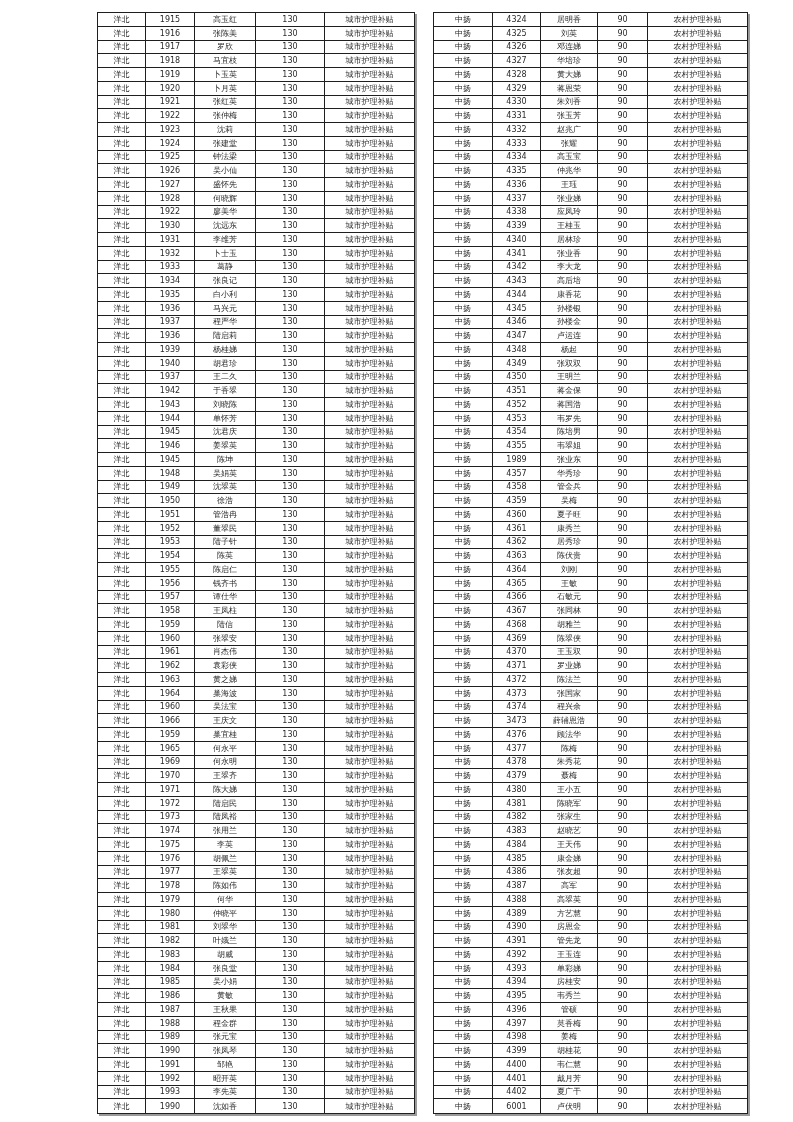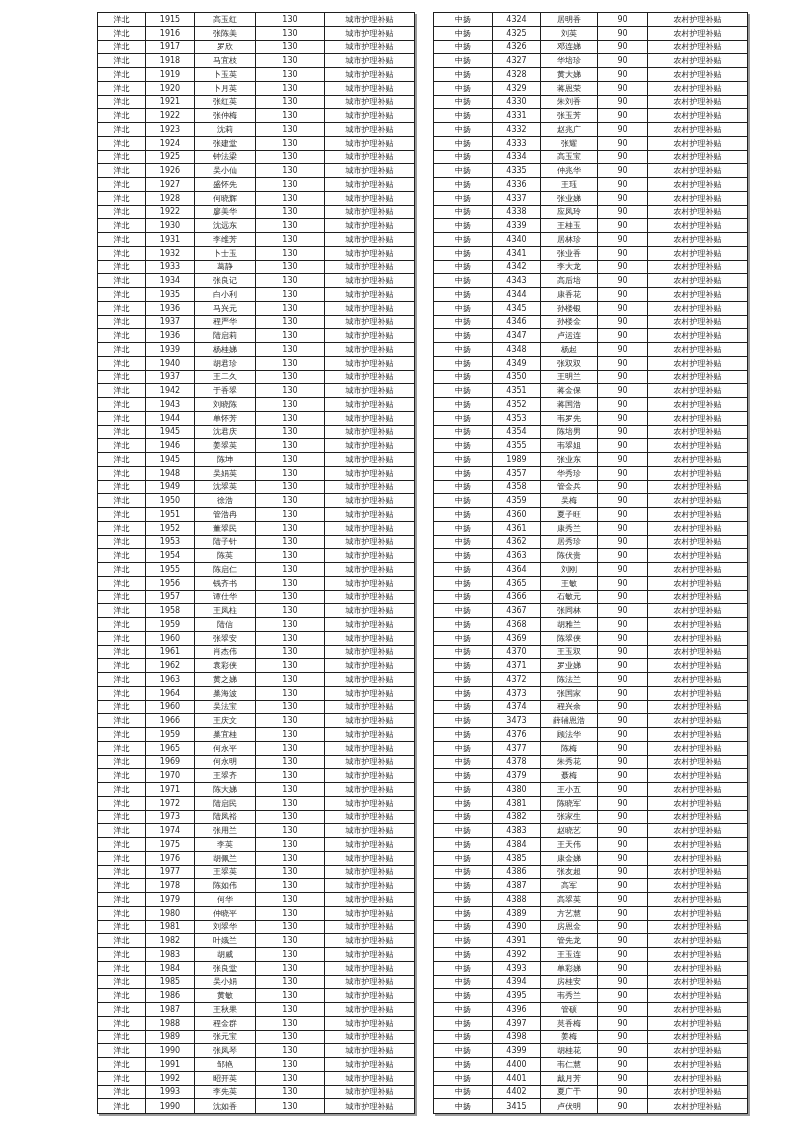--- a/index.html
+++ b/index.html
@@ -1177,21 +1177,21 @@
         </tr>
         <tr>
           <td>中扬</td>
           <td>4402</td>
           <td>夏广干</td>
           <td>90</td>
           <td>农村护理补贴</td>
         </tr>
         <tr>
           <td>中扬</td>
-          <td>3415</td>
+          <td>6001</td>
           <td>卢伏明</td>
           <td>90</td>
           <td>农村护理补贴</td>
         </tr>
       </tbody>
   </table>
 
 </div>
 
 </body></html>

